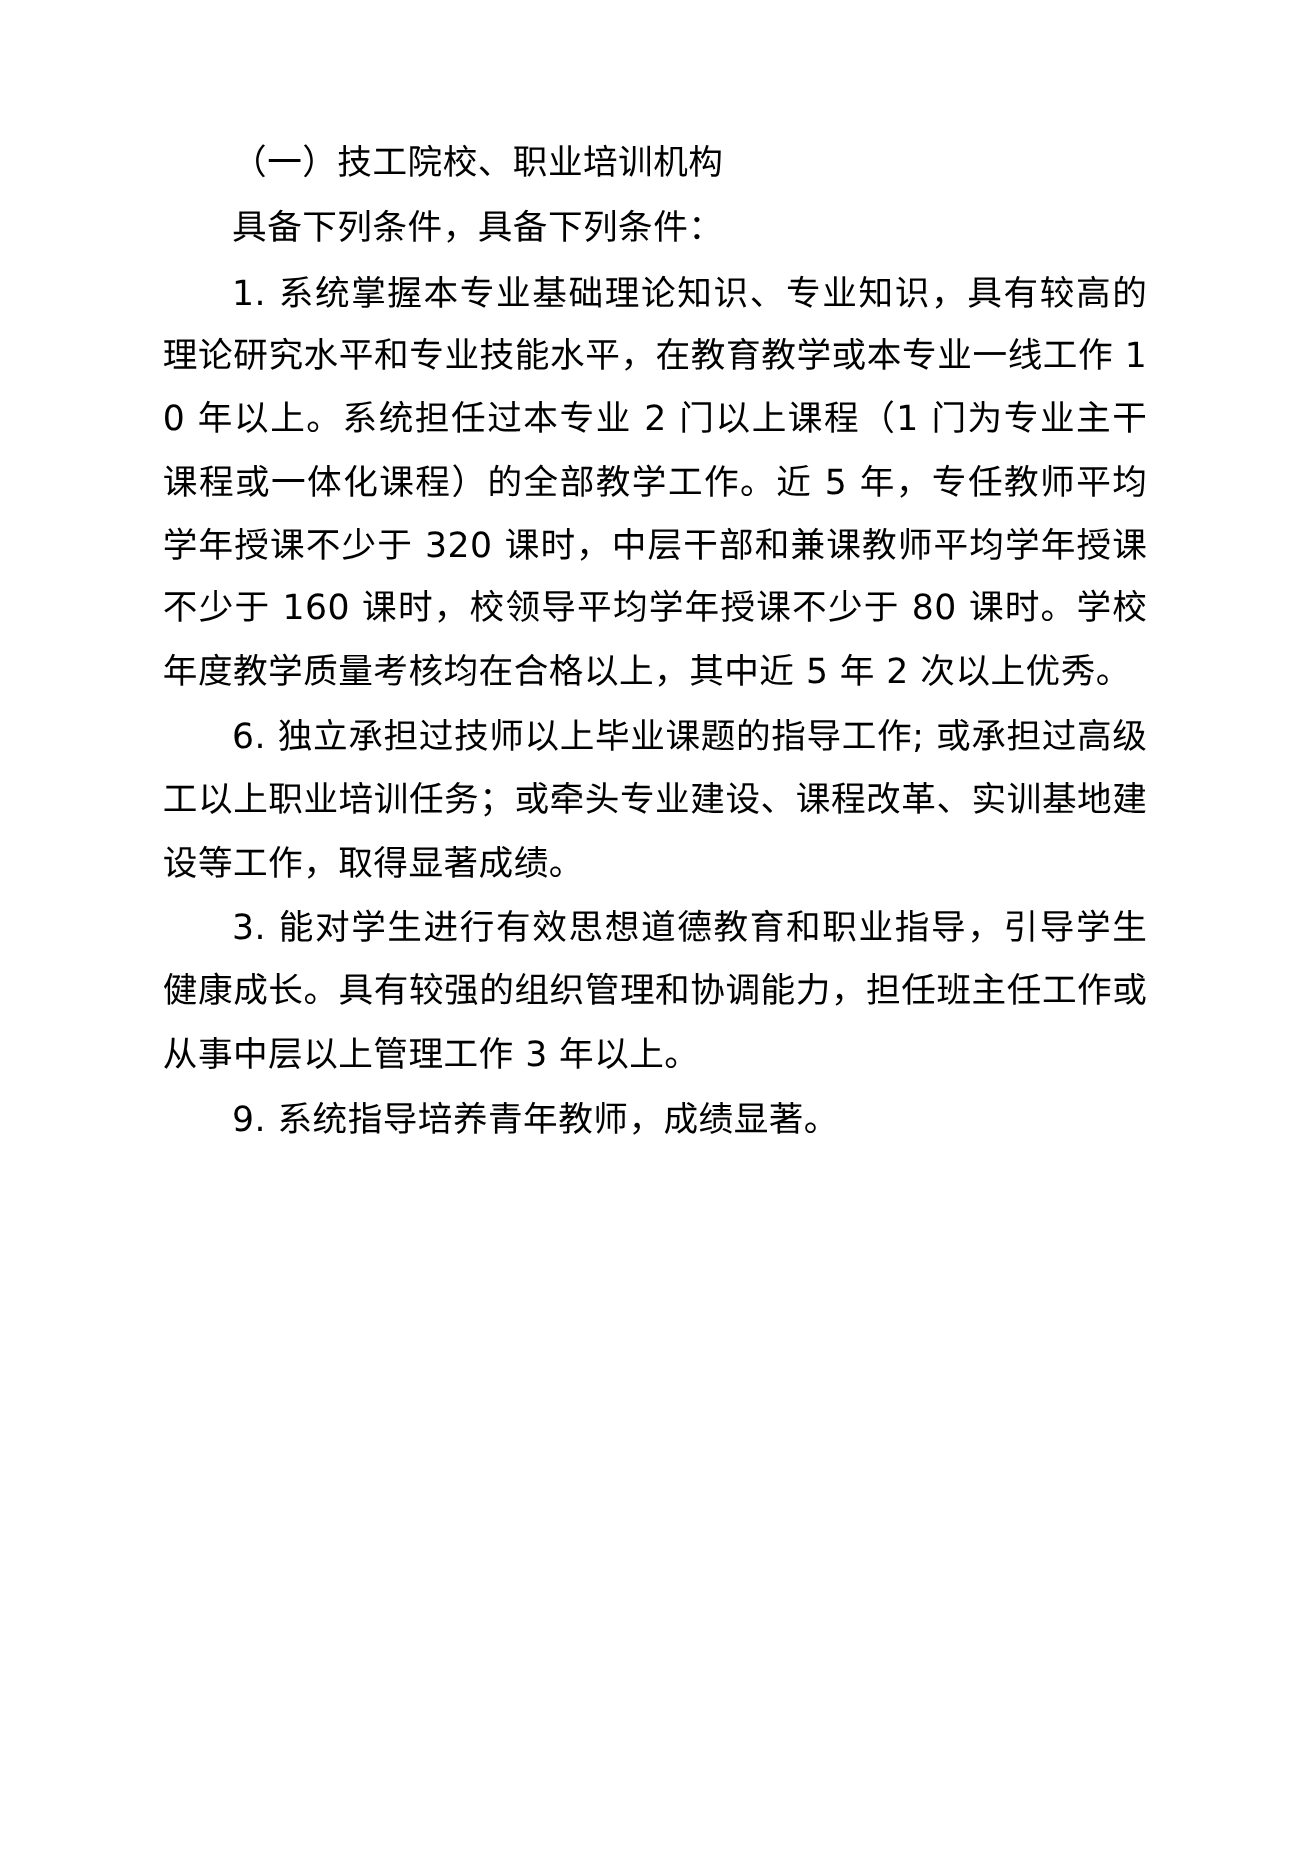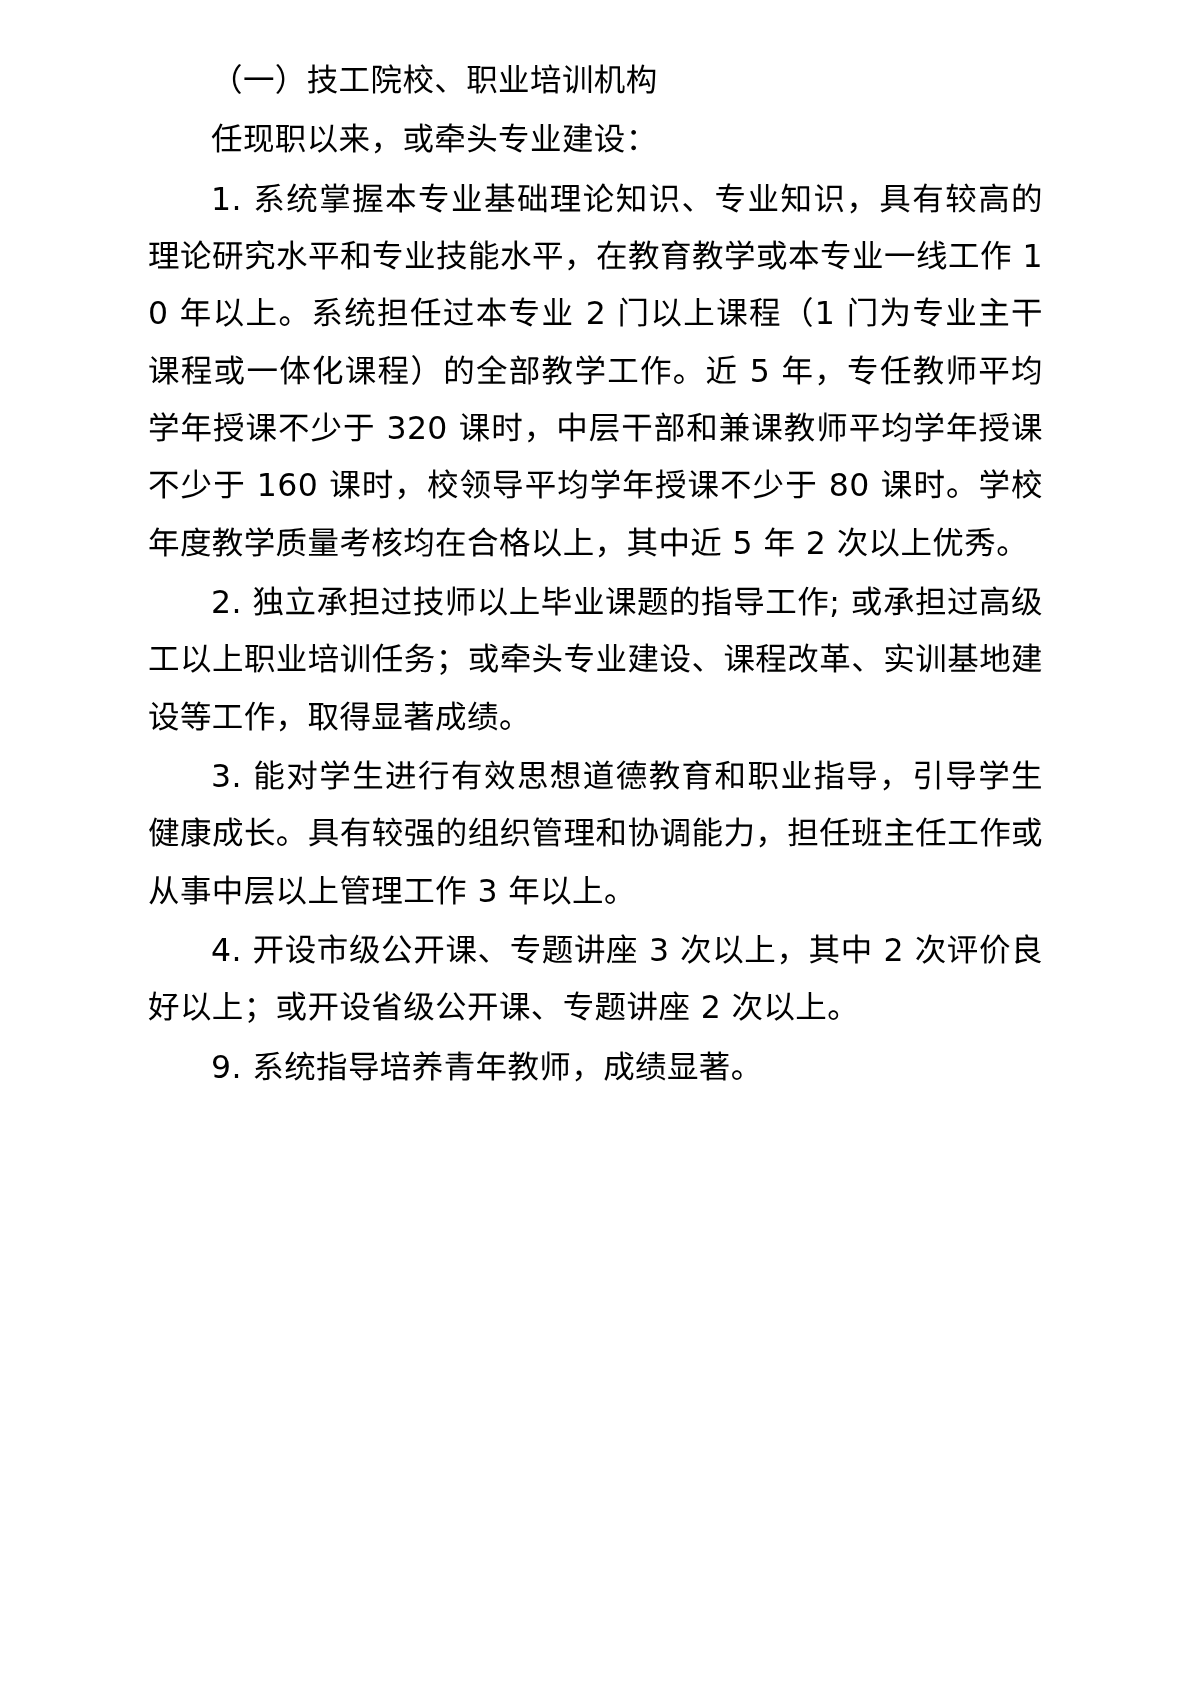--- a/index.html
+++ b/index.html
@@ -13,41 +13,40 @@
     font-family: "DejaVu Sans", sans-serif;
     color: #000000;
     overflow: hidden;
   }
   .page {
     position: relative;
     width: 1191px;
     height: 1684px;
     background: #ffffff;
     box-sizing: border-box;
-    padding: 52px 148px 60px 148px;
+    padding: 120px 148px 60px 148px;
   }
   .doc-body {
     font-size: 31.5px;
     line-height: 1.82;
     letter-spacing: 0.4px;
     text-align: justify;
     text-justify: inter-ideograph;
   }
   .para {
     margin: 0 0 2px 0;
     text-indent: 2em;
     word-break: break-all;
   }
 </style>
 </head>
 <body>
 
 <div class="page">
   <div class="doc-body">
     <p class="para">（一）技工院校、职业培训机构</p>
-    <p class="para">任现职以来，或牵头专业建设：</p>
+    <p class="para">具备下列条件，具备下列条件：</p>
     <p class="para">1. 系统掌握本专业基础理论知识、专业知识，具有较高的理论研究水平和专业技能水平，在教育教学或本专业一线工作 10 年以上。系统担任过本专业 2 门以上课程（1 门为专业主干课程或一体化课程）的全部教学工作。近 5 年，专任教师平均学年授课不少于 320 课时，中层干部和兼课教师平均学年授课不少于 160 课时，校领导平均学年授课不少于 80 课时。学校年度教学质量考核均在合格以上，其中近 5 年 2 次以上优秀。</p>
-    <p class="para">2. 独立承担过技师以上毕业课题的指导工作; 或承担过高级工以上职业培训任务；或牵头专业建设、课程改革、实训基地建设等工作，取得显著成绩。</p>
+    <p class="para">6. 独立承担过技师以上毕业课题的指导工作; 或承担过高级工以上职业培训任务；或牵头专业建设、课程改革、实训基地建设等工作，取得显著成绩。</p>
     <p class="para">3. 能对学生进行有效思想道德教育和职业指导，引导学生健康成长。具有较强的组织管理和协调能力，担任班主任工作或从事中层以上管理工作 3 年以上。</p>
-    <p class="para">4. 开设市级公开课、专题讲座 3 次以上，其中 2 次评价良好以上；或开设省级公开课、专题讲座 2 次以上。</p>
     <p class="para">9. 系统指导培养青年教师，成绩显著。</p>
   </div>
 </div>
 
 </body></html>

